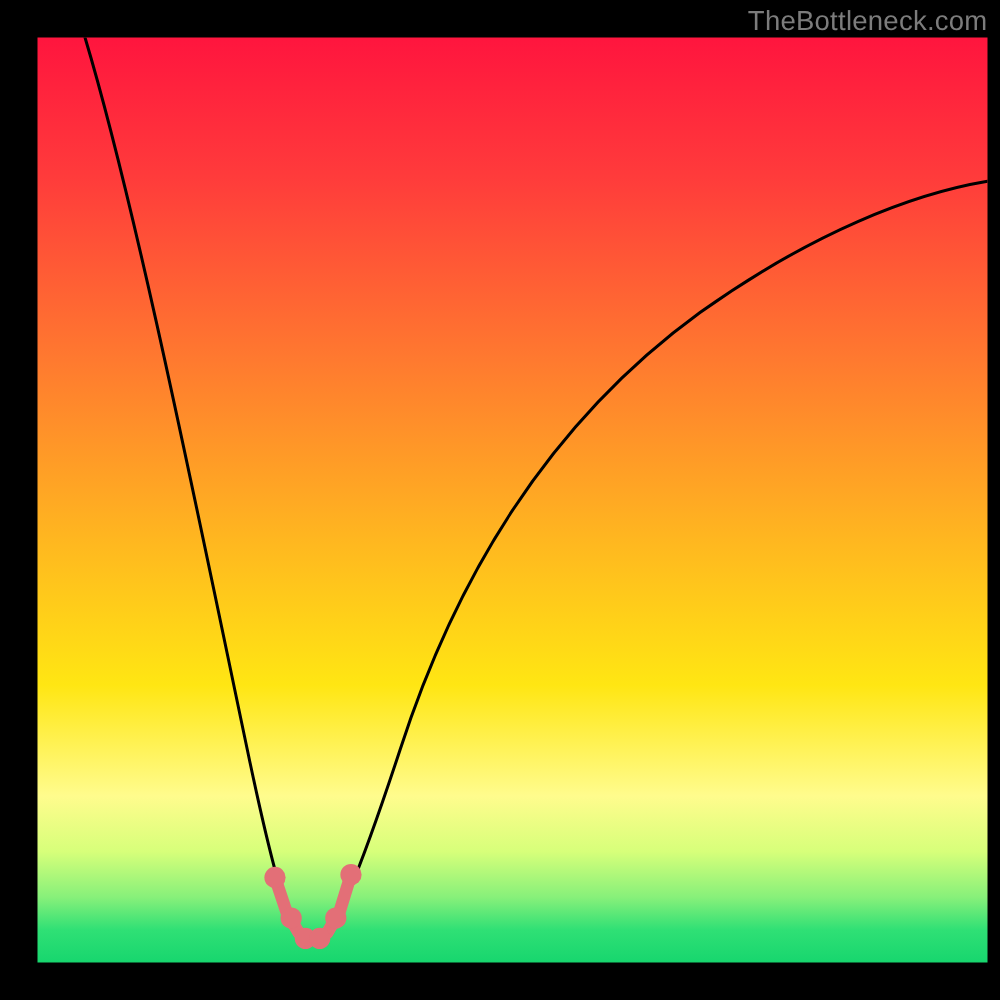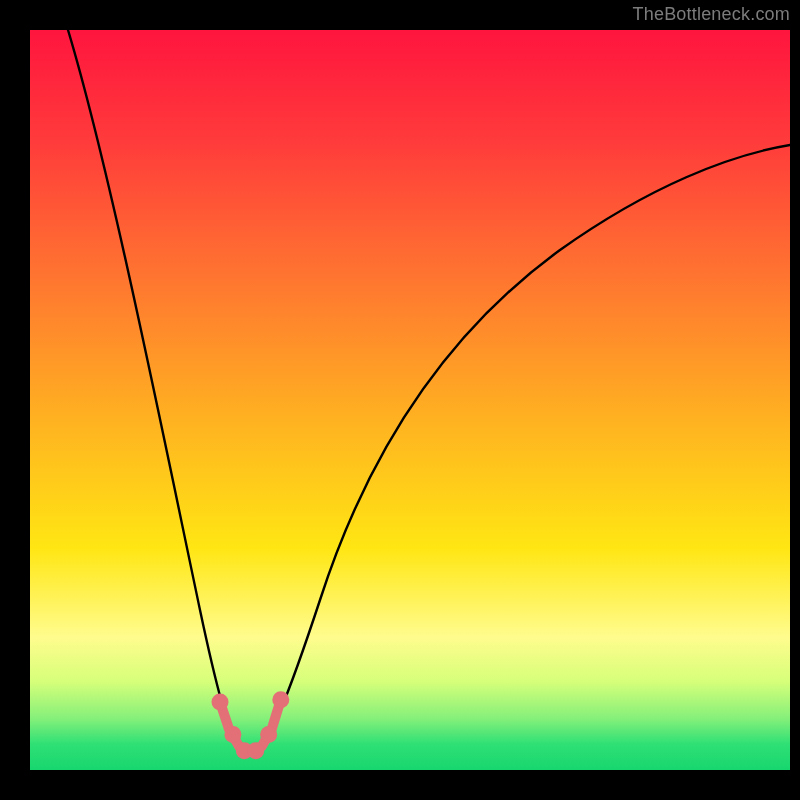--- a/index.html
+++ b/index.html
@@ -15,21 +15,21 @@
     position: relative;
     width: 800px;
     height: 800px;
     background: #000;
   }
   .watermark {
     position: absolute;
     top: 4px;
     right: 10px;
     color: #7c7c7c;
-    font-size: 18px;
+    font-size: 22px;
     letter-spacing: 0.2px;
     font-weight: 400;
     z-index: 10;
   }
   svg {
     display: block;
   }
 </style>
 </head>
 <body>

